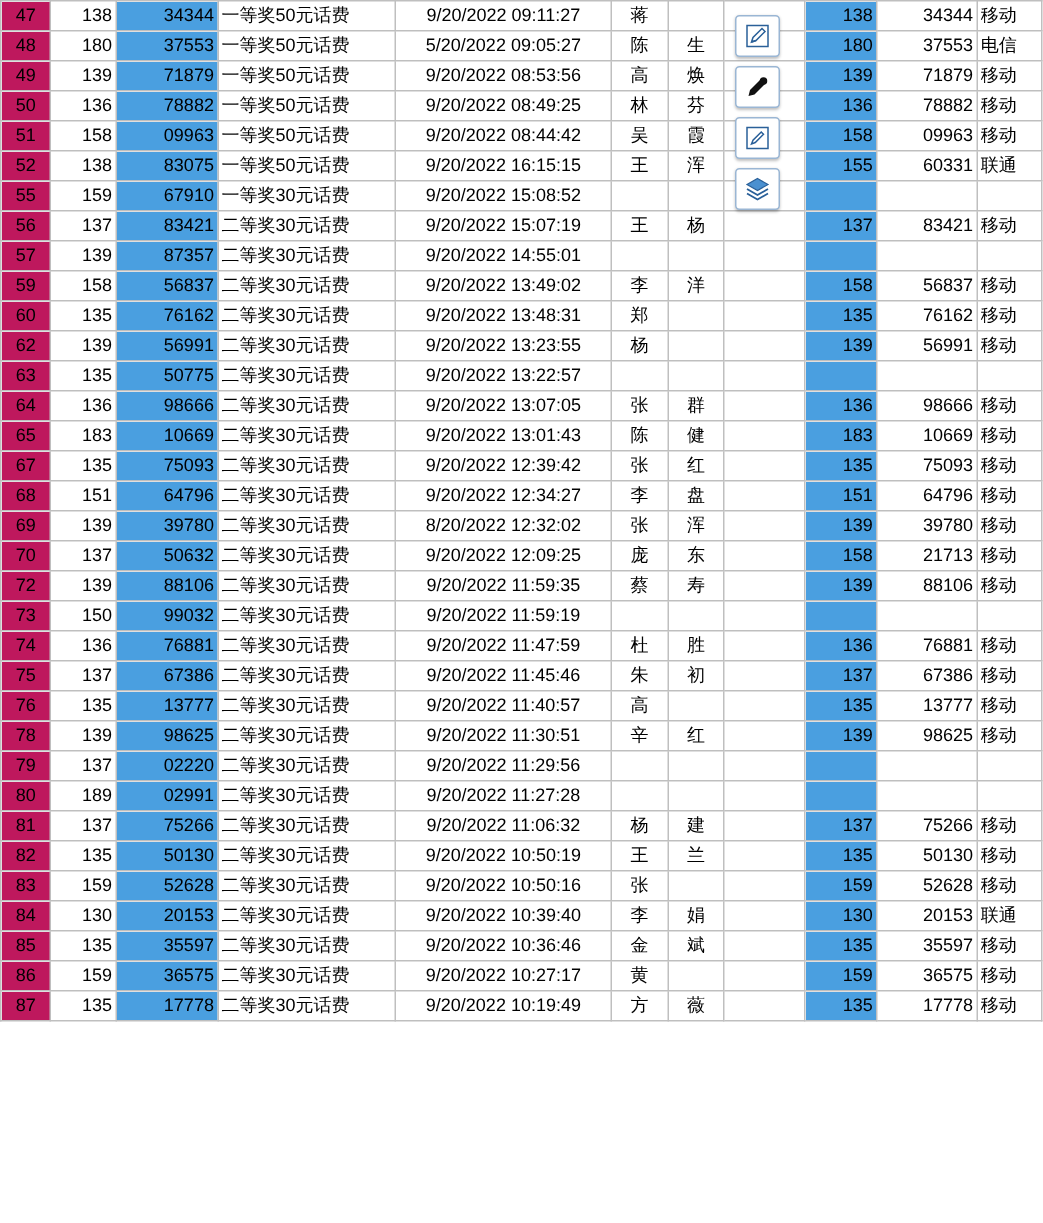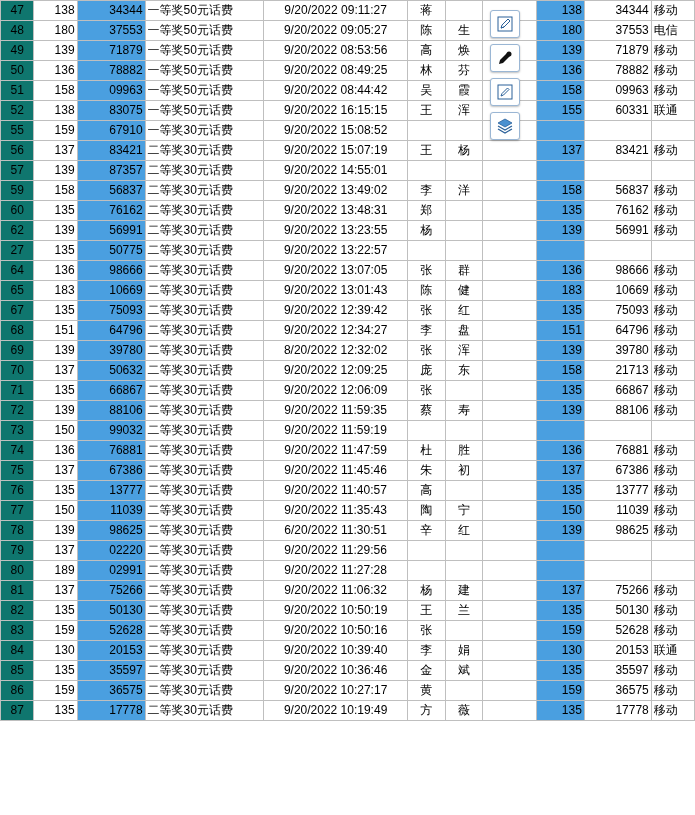--- a/index.html
+++ b/index.html
@@ -43,21 +43,21 @@
   col.c-c      { width: 110px; }
   col.c-d      { width: 133px; }
   col.c-e      { width: 35px; }
   col.c-f      { width: 35px; }
   col.c-g      { width: 50px; }
   col.c-h      { width: 44px; }
   col.c-i      { width: 62px; }
   col.c-j      { width: 40px; }
 
   .rownum {
-    background: #0f766e;
+    background: #be185d;
     text-align: center;
     color: #000000;
     font-size: 12px;
   }
   .num-r { text-align: right; }
   .txt-l { text-align: left; }
   .txt-c { text-align: center; }
 
   
   .sel {
@@ -125,21 +125,21 @@
           <td class="txt-c"></td>
           <td class="num-r sel">138</td>
           <td class="num-r">34344</td>
           <td class="txt-l">移动</td>
         </tr>
         <tr>
           <td class="rownum">48</td>
           <td class="num-r">180</td>
           <td class="num-r sel">37553</td>
           <td class="txt-l">一等奖50元话费</td>
-          <td class="txt-c">9/20/2022 09:05:27</td>
+          <td class="txt-c">5/20/2022 09:05:27</td>
           <td class="txt-c">陈</td>
           <td class="txt-c">生</td>
           <td class="txt-c"></td>
           <td class="num-r sel">180</td>
           <td class="num-r">37553</td>
           <td class="txt-l">电信</td>
         </tr>
         <tr>
           <td class="rownum">49</td>
           <td class="num-r">139</td>
@@ -264,21 +264,21 @@
           <td class="txt-l">二等奖30元话费</td>
           <td class="txt-c">9/20/2022 13:23:55</td>
           <td class="txt-c">杨</td>
           <td class="txt-c"></td>
           <td class="txt-c"></td>
           <td class="num-r sel">139</td>
           <td class="num-r">56991</td>
           <td class="txt-l">移动</td>
         </tr>
         <tr>
-          <td class="rownum">27</td>
+          <td class="rownum">63</td>
           <td class="num-r">135</td>
           <td class="num-r sel">50775</td>
           <td class="txt-l">二等奖30元话费</td>
           <td class="txt-c">9/20/2022 13:22:57</td>
           <td class="txt-c"></td>
           <td class="txt-c"></td>
           <td class="txt-c"></td>
           <td class="num-r sel-empty"></td>
           <td class="num-r"></td>
           <td class="txt-l"></td>
@@ -355,33 +355,20 @@
           <td class="txt-l">二等奖30元话费</td>
           <td class="txt-c">9/20/2022 12:09:25</td>
           <td class="txt-c">庞</td>
           <td class="txt-c">东</td>
           <td class="txt-c"></td>
           <td class="num-r sel">158</td>
           <td class="num-r">21713</td>
           <td class="txt-l">移动</td>
         </tr>
         <tr>
-          <td class="rownum">71</td>
-          <td class="num-r">135</td>
-          <td class="num-r sel">66867</td>
-          <td class="txt-l">二等奖30元话费</td>
-          <td class="txt-c">9/20/2022 12:06:09</td>
-          <td class="txt-c">张</td>
-          <td class="txt-c"></td>
-          <td class="txt-c"></td>
-          <td class="num-r sel">135</td>
-          <td class="num-r">66867</td>
-          <td class="txt-l">移动</td>
-        </tr>
-        <tr>
           <td class="rownum">72</td>
           <td class="num-r">139</td>
           <td class="num-r sel">88106</td>
           <td class="txt-l">二等奖30元话费</td>
           <td class="txt-c">9/20/2022 11:59:35</td>
           <td class="txt-c">蔡</td>
           <td class="txt-c">寿</td>
           <td class="txt-c"></td>
           <td class="num-r sel">139</td>
           <td class="num-r">88106</td>
@@ -433,38 +420,25 @@
           <td class="txt-l">二等奖30元话费</td>
           <td class="txt-c">9/20/2022 11:40:57</td>
           <td class="txt-c">高</td>
           <td class="txt-c"></td>
           <td class="txt-c"></td>
           <td class="num-r sel">135</td>
           <td class="num-r">13777</td>
           <td class="txt-l">移动</td>
         </tr>
         <tr>
-          <td class="rownum">77</td>
-          <td class="num-r">150</td>
-          <td class="num-r sel">11039</td>
-          <td class="txt-l">二等奖30元话费</td>
-          <td class="txt-c">9/20/2022 11:35:43</td>
-          <td class="txt-c">陶</td>
-          <td class="txt-c">宁</td>
-          <td class="txt-c"></td>
-          <td class="num-r sel">150</td>
-          <td class="num-r">11039</td>
-          <td class="txt-l">移动</td>
-        </tr>
-        <tr>
           <td class="rownum">78</td>
           <td class="num-r">139</td>
           <td class="num-r sel">98625</td>
           <td class="txt-l">二等奖30元话费</td>
-          <td class="txt-c">6/20/2022 11:30:51</td>
+          <td class="txt-c">9/20/2022 11:30:51</td>
           <td class="txt-c">辛</td>
           <td class="txt-c">红</td>
           <td class="txt-c"></td>
           <td class="num-r sel">139</td>
           <td class="num-r">98625</td>
           <td class="txt-l">移动</td>
         </tr>
         <tr>
           <td class="rownum">79</td>
           <td class="num-r">137</td>

